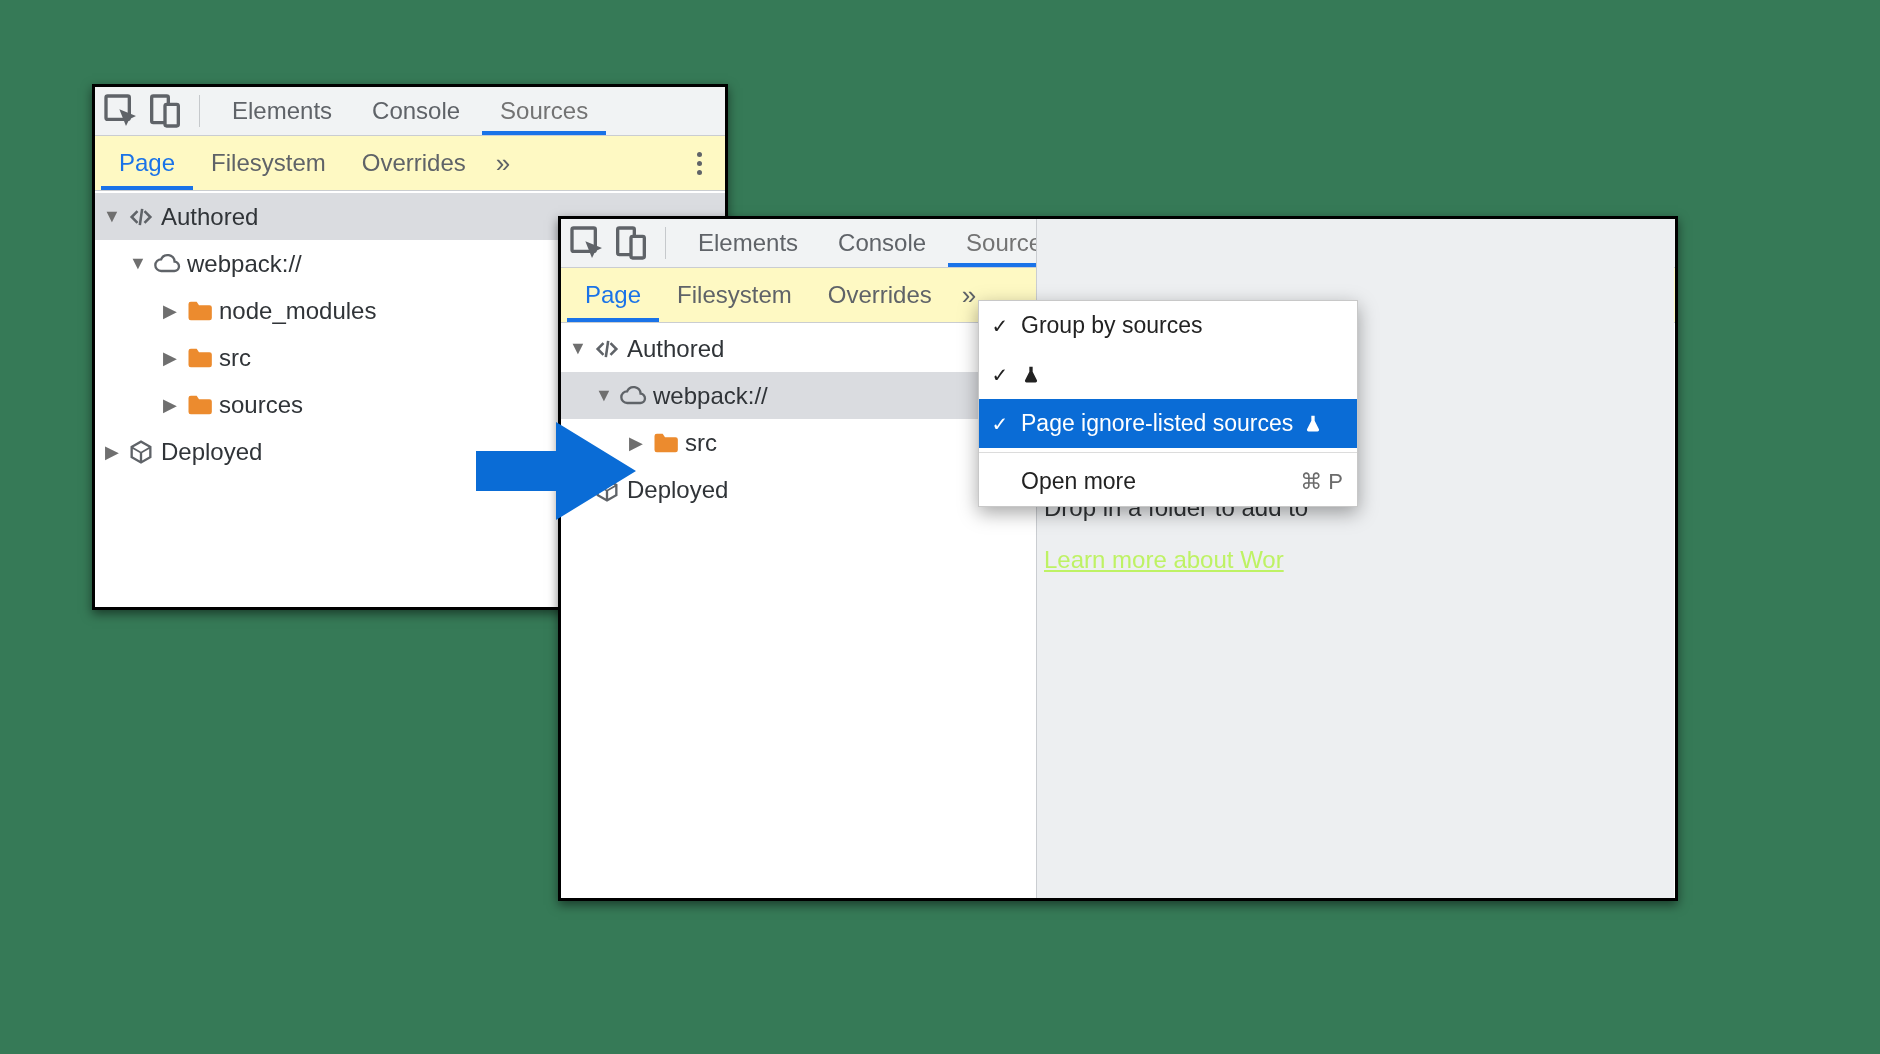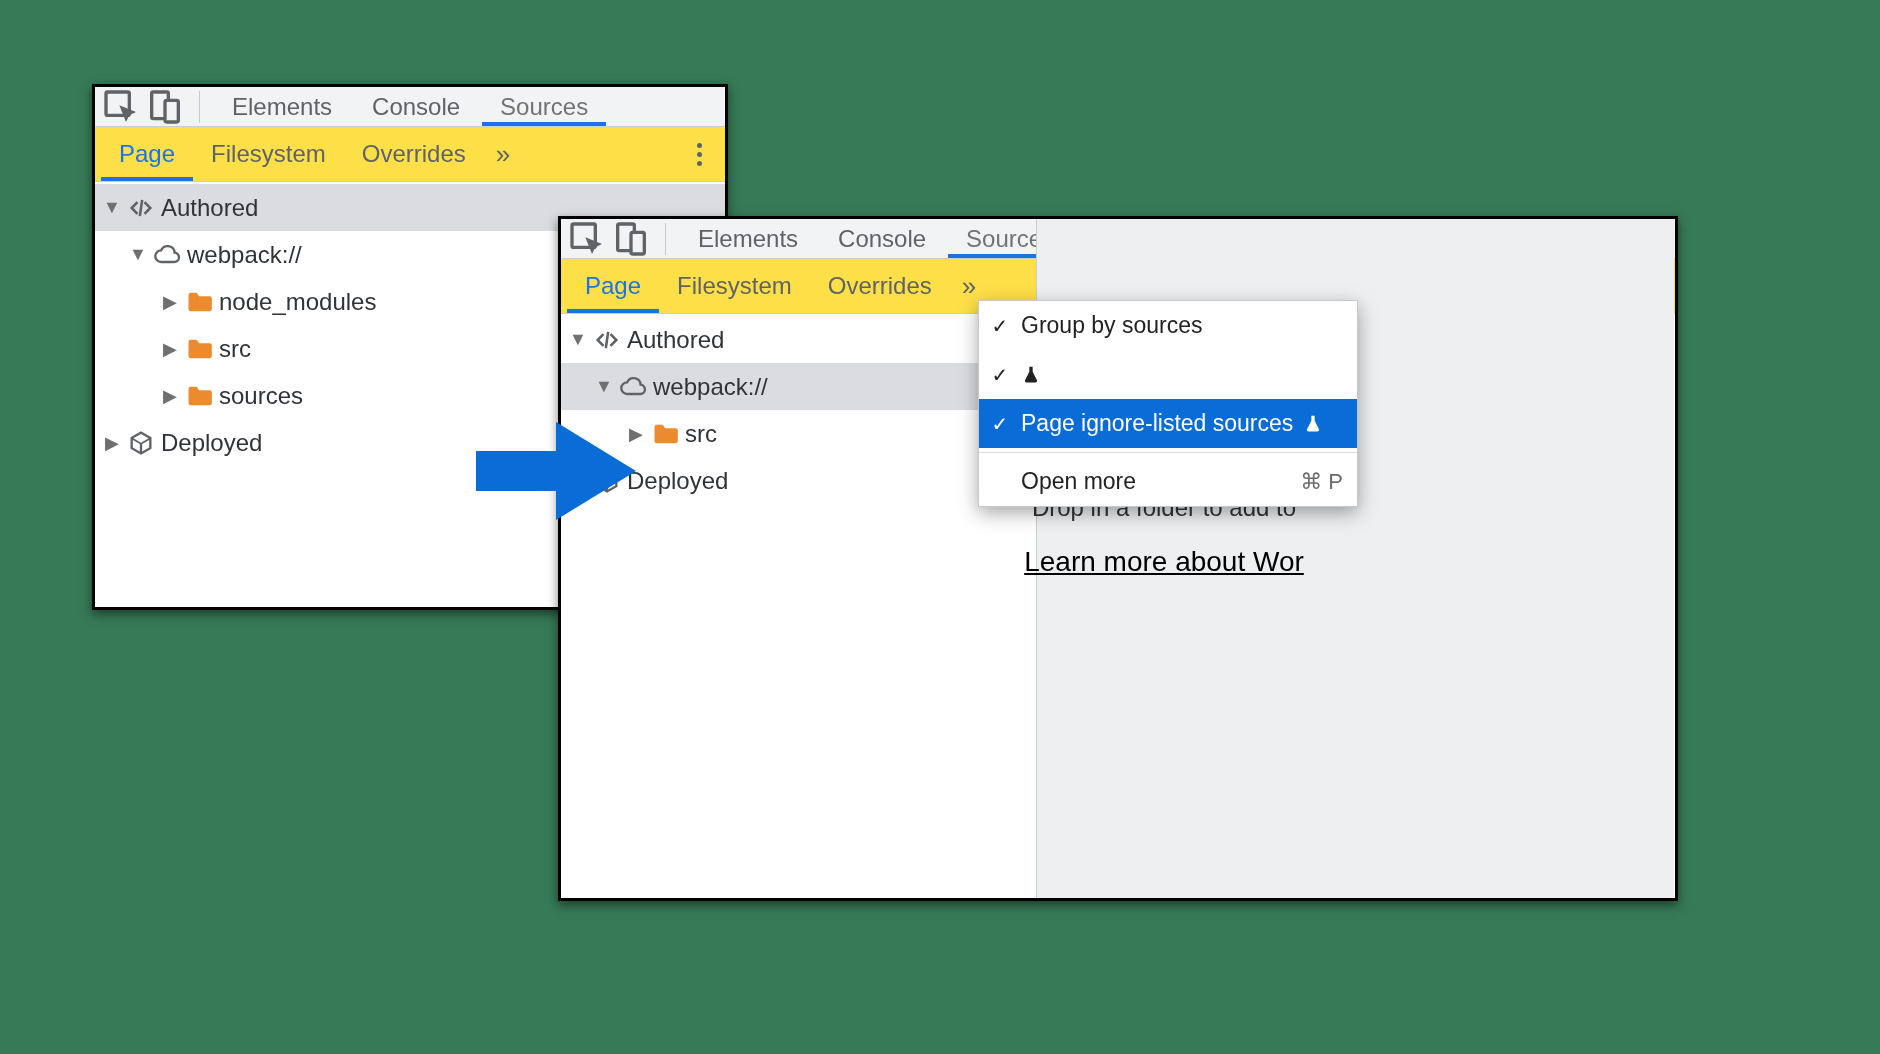--- a/index.html
+++ b/index.html
@@ -20,21 +20,21 @@
   }
   .panel-left  { left: 92px;  top: 84px;  width: 636px; height: 526px; }
   .panel-right { left: 558px; top: 216px; width: 1120px; height: 685px; }
 
   
   .toolbar {
     background: #f1f3f4;
     border-bottom: 1px solid #cacdd1;
     display: flex;
     align-items: center;
-    height: 40px;
+    height: 49px;
     padding: 0 6px;
     gap: 4px;
     font-size: 24px;
     color: #5f6368;
     position: relative;
     text-align: right;
   }
   .toolbar-sep {
     width: 1px;
     height: 32px;
@@ -48,21 +48,21 @@
     align-items: center;
     cursor: pointer;
     white-space: nowrap;
   }
   .tab.active {
     color: #737373;
     box-shadow: inset 0 -4px 0 #1a73e8;
   }
 
   .sub-toolbar {
-    background: #fde047;
+    background: #fef9c3;
     border-bottom: 1px solid #cacdd1;
     display: flex;
     align-items: center;
     height: 55px;
     padding: 0 6px;
     font-size: 24px;
     color: #5f6368;
   }
   .sub-toolbar .tab { padding: 0 18px; }
   .sub-toolbar .tab.active {
@@ -154,33 +154,33 @@
     top: 416px;
     width: 160px;
     height: 110px;
     z-index: 40;
     pointer-events: none;
   }
 
   
   .ws-hint {
     position: absolute;
-    left: 1004px;
+    left: 1044px;
     top: 494px;
     width: 320px;
     color: #303336;
     font-size: 24px;
-    text-align: center;
+    text-align: left;
   }
   .ws-link {
-    color: #000000;
+    color: #bef264;
     text-decoration: underline;
     display: block;
     margin-top: 24px;
-    font-size: 28px;
+    font-size: 24px;
   }
 
   .right-side-col {
     position: absolute;
     left: 1036px;
     top: 219px;
     width: 638px;
     height: 679px;
     background: #edeff1;
     border-left: 1px solid #cacdd1;

